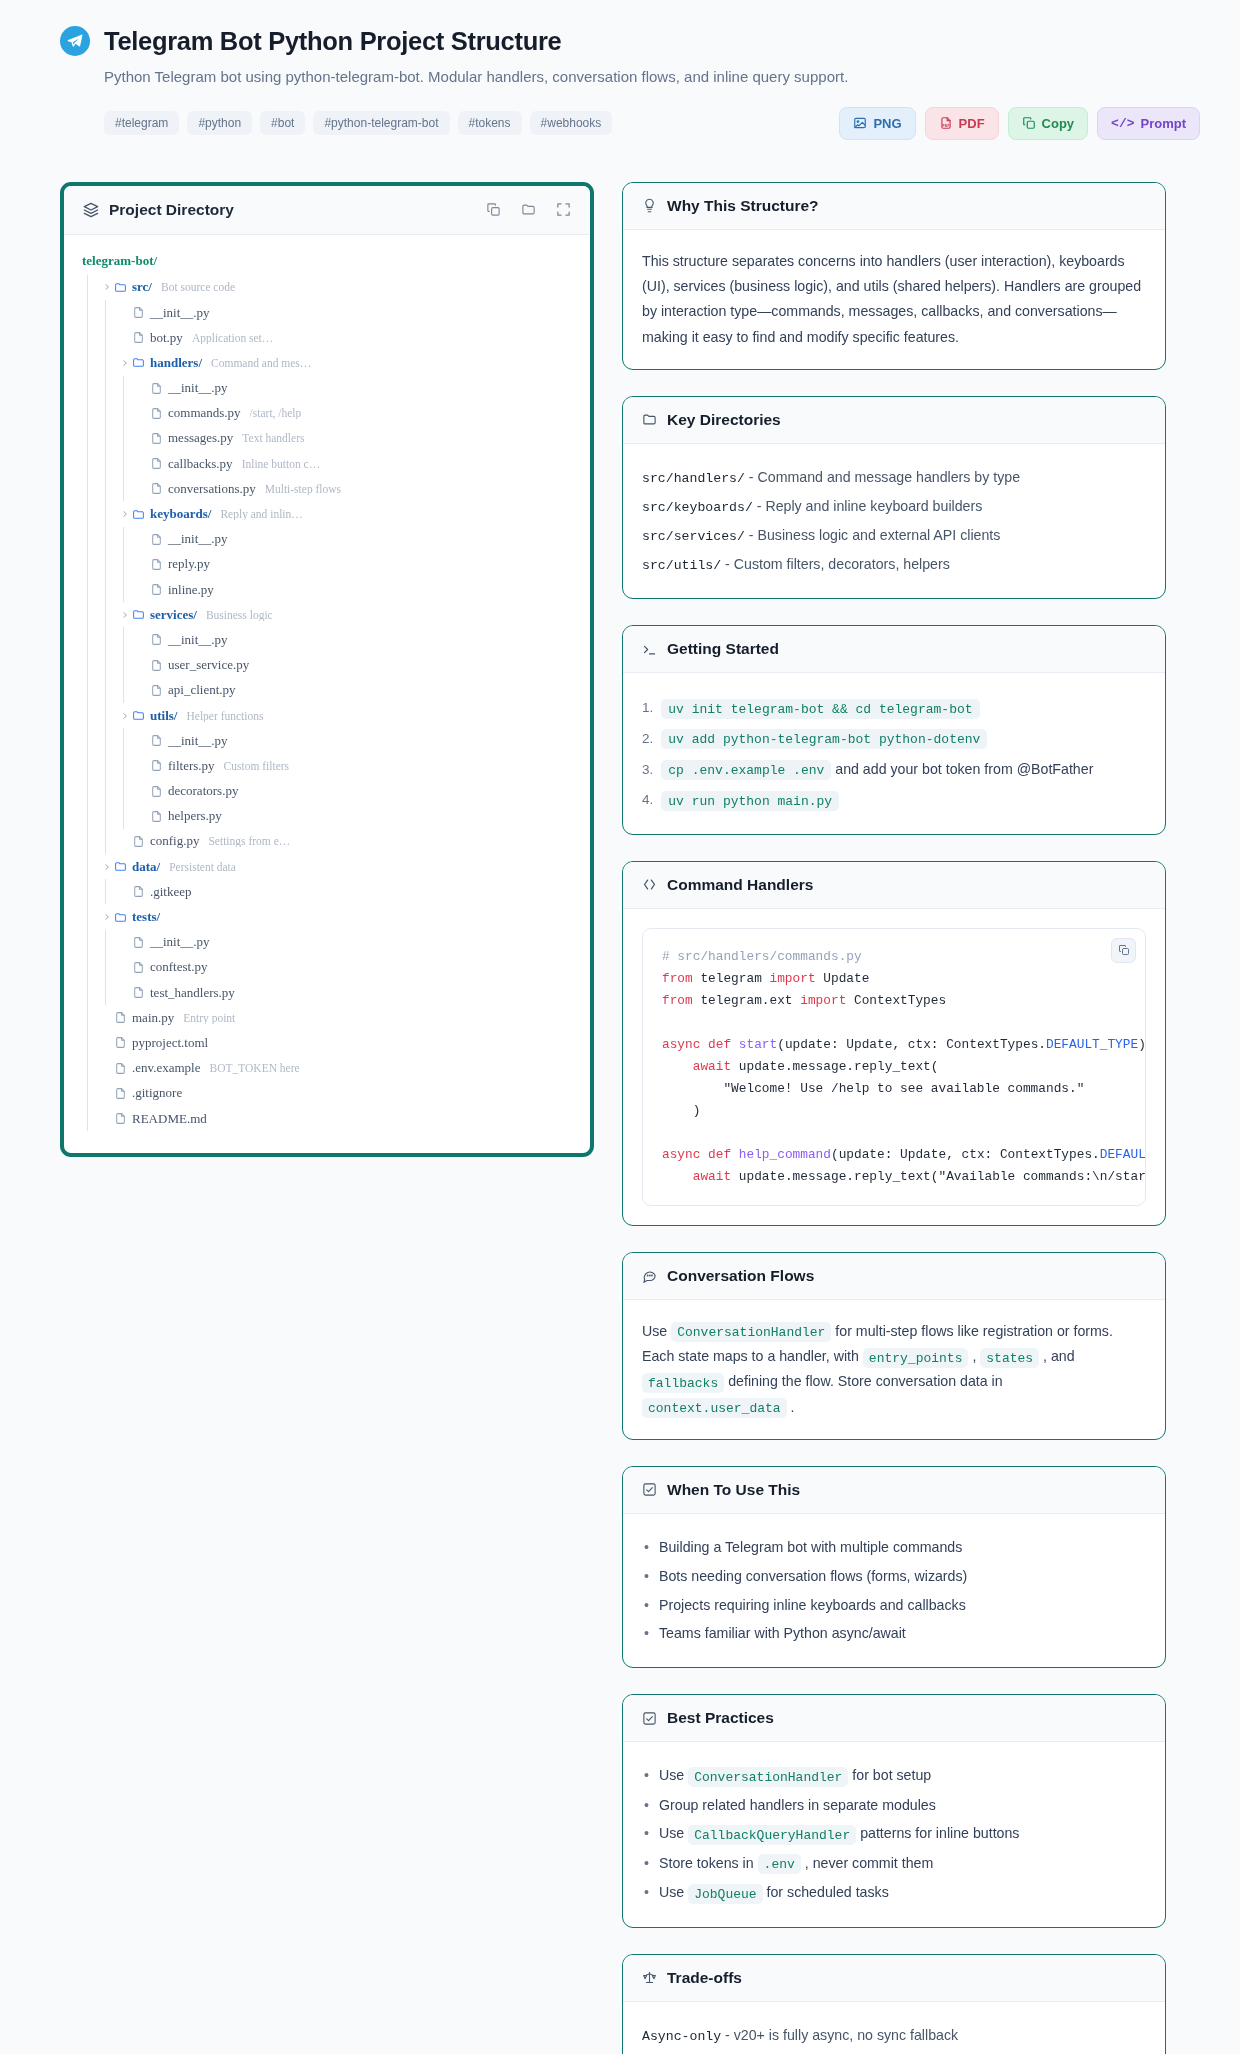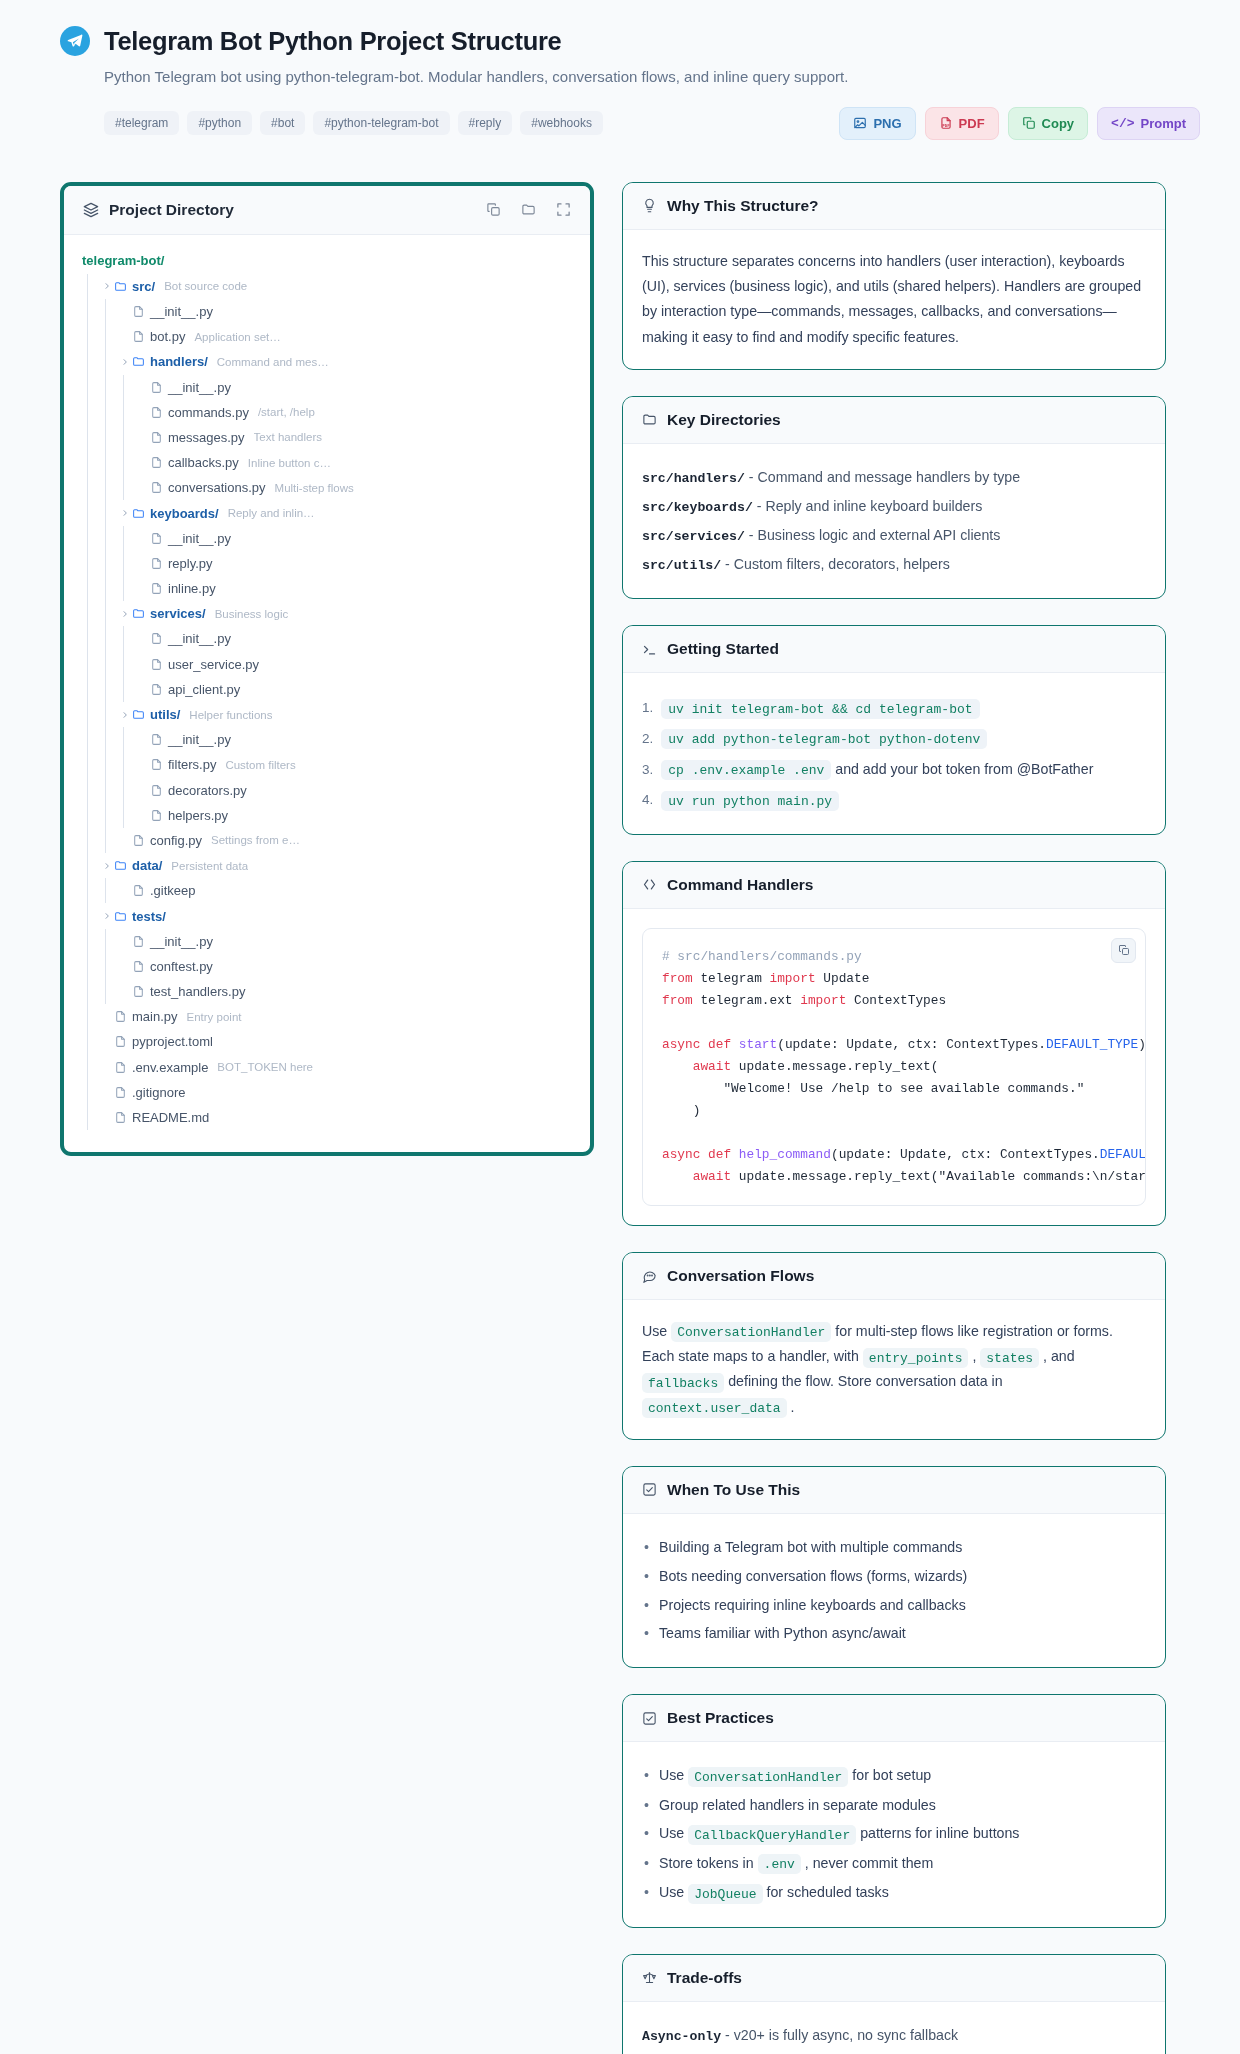--- a/index.html
+++ b/index.html
@@ -82,21 +82,21 @@
   }
   .tree-head {
     display: flex; align-items: center; justify-content: space-between;
     padding: 15px 19px; background: #f8fafc; border-bottom: 1px solid #e9edf3;
   }
   .tree-head-left { display: flex; align-items: center; gap: 10px; }
   .tree-head-title { font-size: 15.5px; font-weight: bold; color: #1f2937; }
   .tree-head-icons { display: flex; gap: 20px; align-items: center; }
   .tree-head-icons .tbtn { color: #7c8797; cursor: pointer; display: flex; }
   .tree-head-icons .tbtn svg { width: 15px; height: 15px; display: block; }
-  .tree-body { padding: 18px 0 22px 0; font-family: Liberation Sans, sans-serif; }
+  .tree-body { padding: 18px 0 22px 0; font-family: Liberation Serif, serif; }
 
   .tree-root {
     font-size: 13px; font-weight: bold; color: #0f8a6a;
     padding: 0 0 6px 18px;
   }
   .trow {
     display: flex; align-items: center;
     height: 25.2px; padding-left: 18px; position: relative;
   }
   .guides { display: flex; height: 100%; flex: 0 0 auto; }
@@ -121,21 +121,21 @@
   .tname.file { color: #475569; }
   .tcom {
     font-size: 11.5px; color: #aeb8c6; margin-left: 9px;
     white-space: nowrap; overflow: hidden;
   }
 
   
   .para { font-size: 14.2px; line-height: 1.78; color: #33415a; }
   .kv-list > div { font-size: 14.2px; line-height: 2.05; color: #475569; }
   .kv-list .k {
-    font-family: "Liberation Mono", monospace; font-weight: bold;
+    font-family: "Liberation Mono", monospace; font-weight: normal;
     color: #1b2534; font-size: 13.2px;
   }
   ol.steps { list-style: none; counter-reset: s; }
   ol.steps li {
     counter-increment: s; font-size: 14.2px; line-height: 2.12;
     color: #33415a; display: block;
   }
   ol.steps li::before {
     content: counter(s) "."; color: #64748b; margin-right: 8px;
     font-size: 13.5px;
@@ -197,21 +197,21 @@
       </div>
       <h1 class="page-title">Telegram Bot Python Project Structure</h1>
     </div>
     <div class="subtitle">Python Telegram bot using python-telegram-bot. Modular handlers, conversation flows, and inline query support.</div>
     <div class="header-bottom">
       <div class="tags">
           <span class="tag">#telegram</span>
           <span class="tag">#python</span>
           <span class="tag">#bot</span>
           <span class="tag">#python-telegram-bot</span>
-          <span class="tag">#reply</span>
+          <span class="tag">#tokens</span>
           <span class="tag">#webhooks</span>
         </div>
       <div class="actions">
           <button class="act act-png">
             <span style="display: flex;">
               <svg viewBox="0 0 24 24" fill="none" stroke="currentColor" stroke-width="2" stroke-linecap="round" stroke-linejoin="round">
                 <rect x="3" y="4" width="18" height="16" rx="2"></rect>
                 <circle cx="8.5" cy="9.5" r="1.4"></circle>
                 <path d="M21 16l-5-5-6 6-2-2-5 5"></path>
               </svg>

